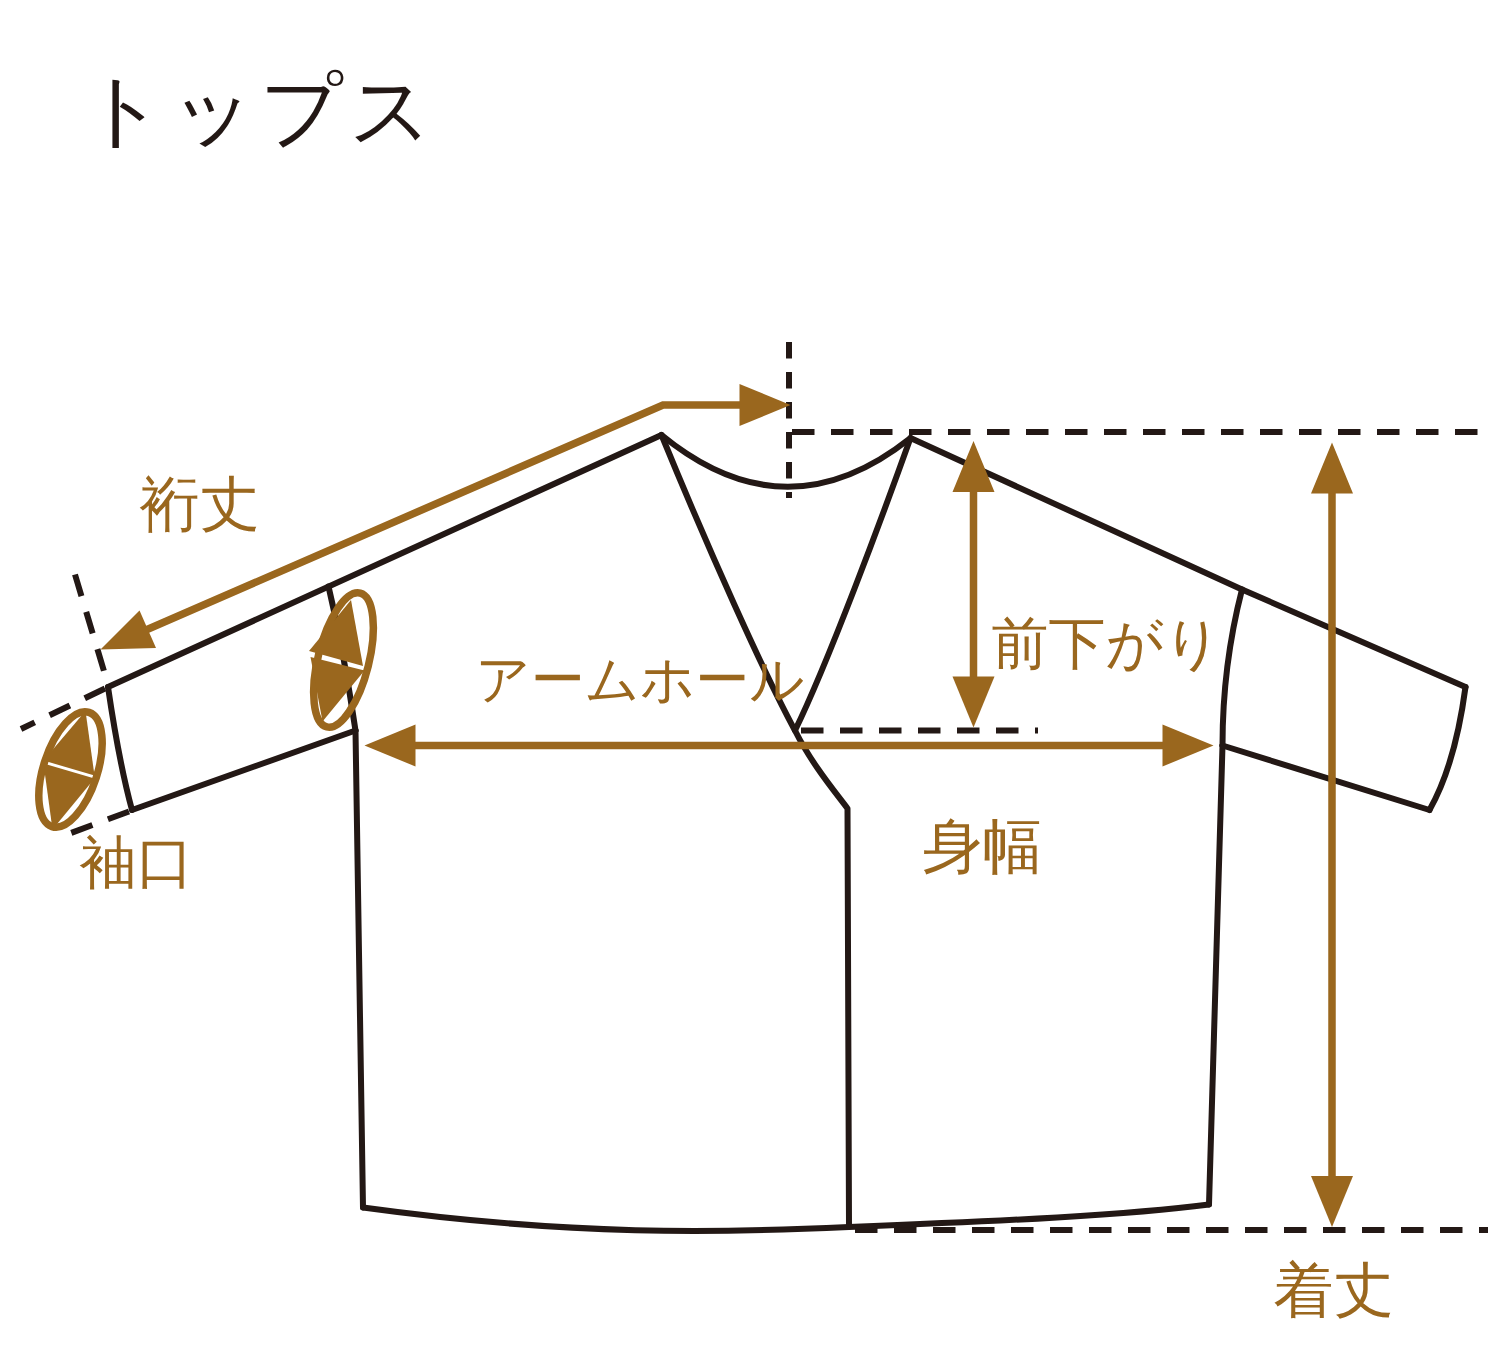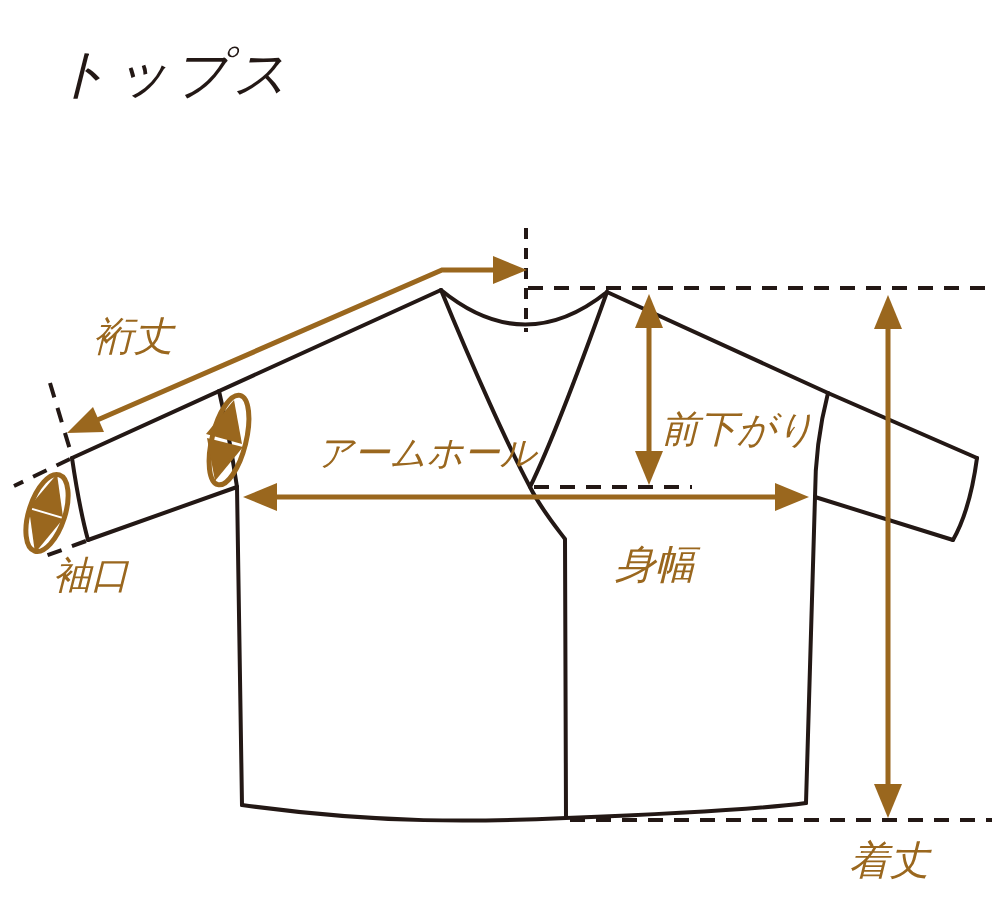--- a/index.html
+++ b/index.html
@@ -7,21 +7,20 @@
     padding: 0;
     background: #ffffff;
   }
   .stage {
     position: relative;
     width: 1000px;
     height: 897px;
     background: #ffffff;
     overflow: hidden;
     font-family: "DejaVu Sans", sans-serif;
-    font-style: italic;
   }
   svg { display: block; }
   .garment-line {
     fill: none;
     stroke: #231815;
     stroke-width: 4;
     stroke-linecap: round;
     stroke-linejoin: round;
   }
   .guide-dash {

